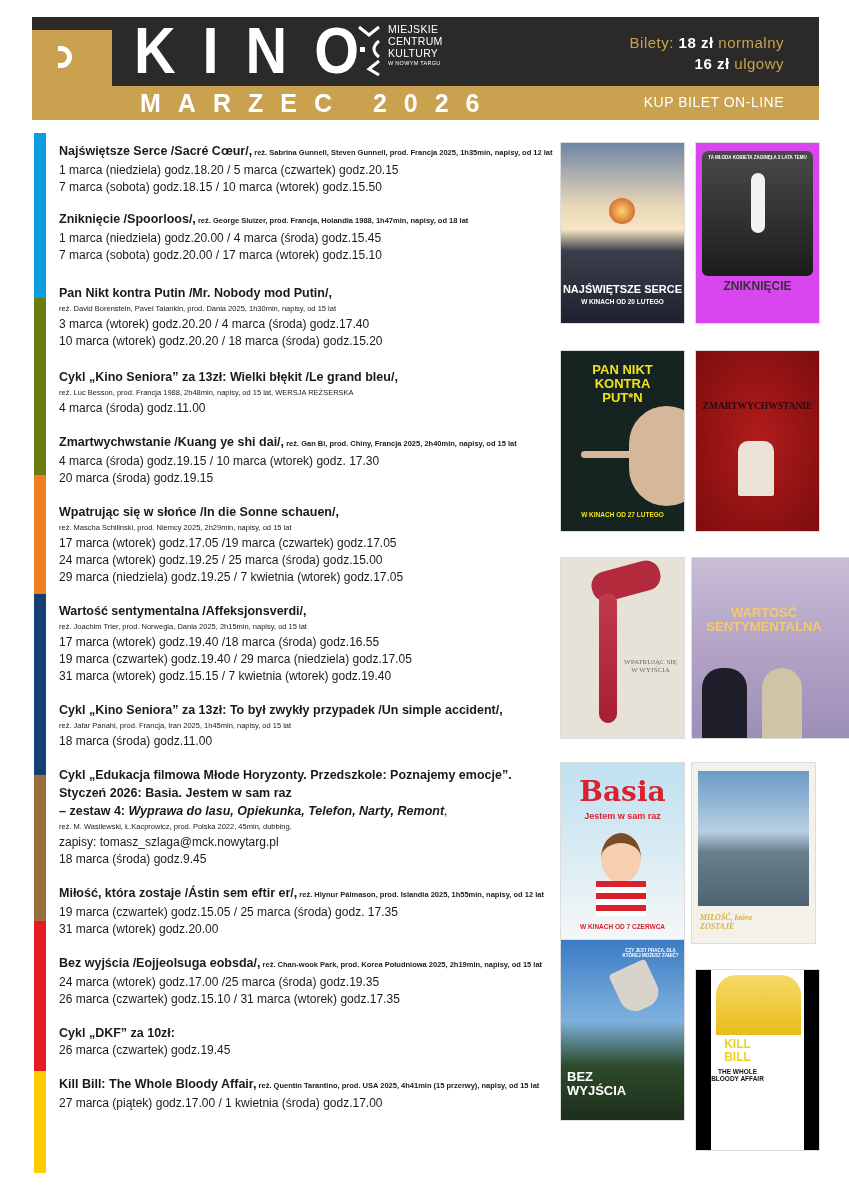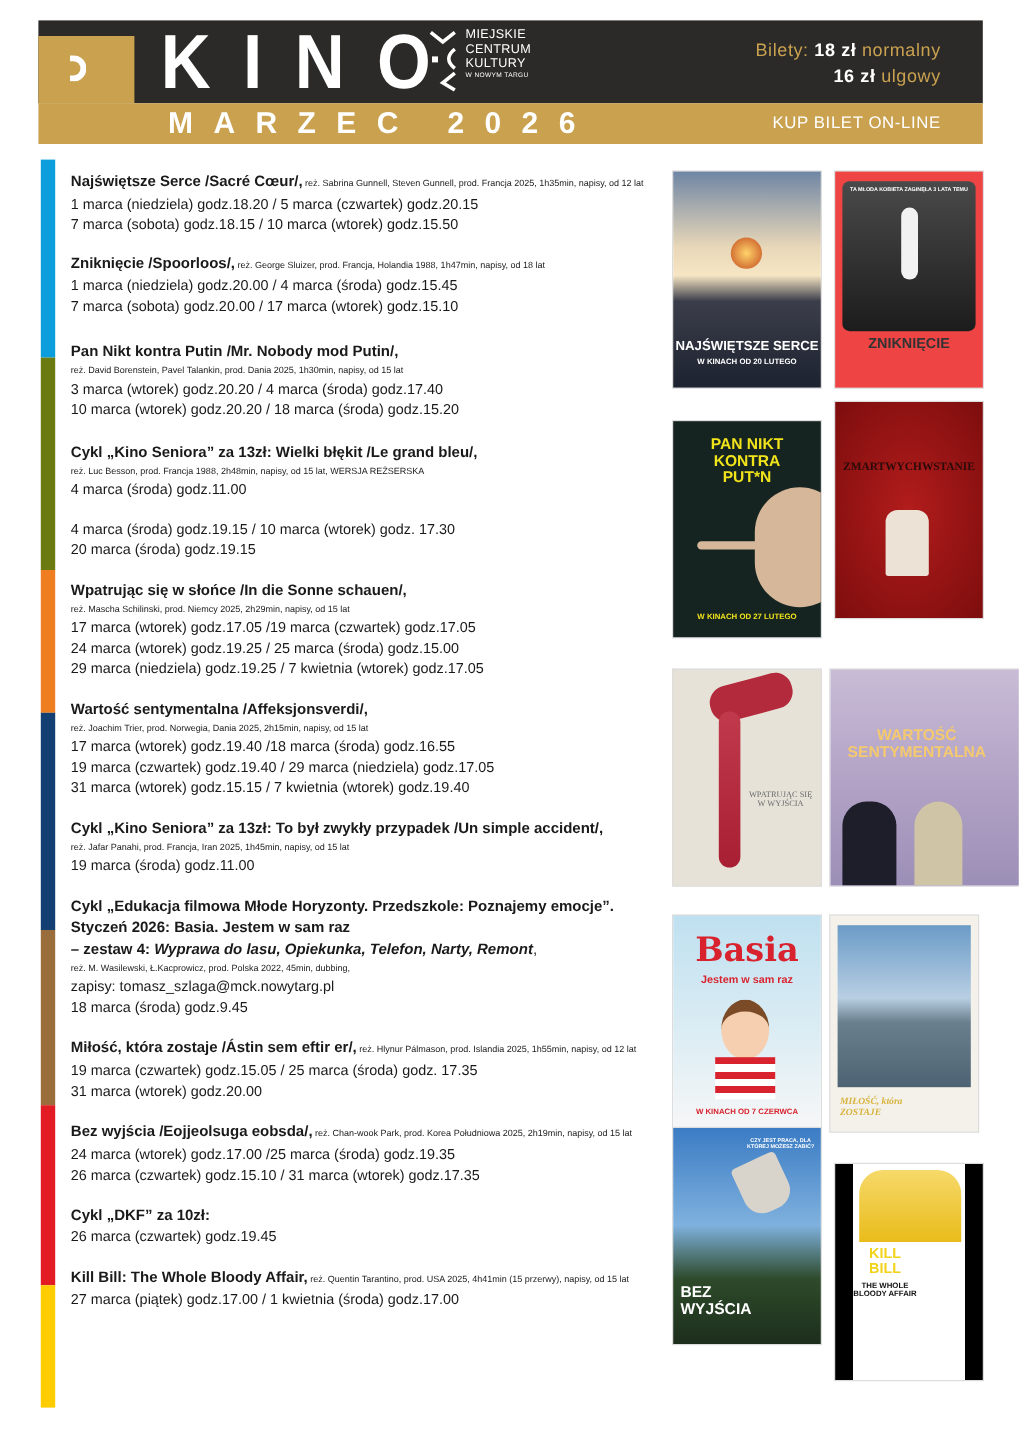--- a/index.html
+++ b/index.html
@@ -15,21 +15,21 @@
   .mck-text .small{font-size:5.5px;line-height:8px;}
   .month{position:absolute;left:108px;top:71px;font-weight:bold;font-size:25px;letter-spacing:17px;color:#fff;line-height:30px;}
   .prices{position:absolute;right:35px;top:15px;text-align:right;font-size:15px;line-height:21px;color:#c9a14f;letter-spacing:0.5px;}
   .prices b{color:#fff;}
   .buy{position:absolute;right:35px;top:77px;font-size:14px;color:#fff;letter-spacing:0.5px;text-decoration:none;padding-left:28px;}
   .colorbar{position:absolute;left:34px;top:133px;width:12px;}
   .colorbar div{width:12px;}
   .listing{position:absolute;left:59px;top:142px;width:495px;}
   .film{margin-bottom:14px;}
   .film .title{font-weight:bold;font-size:12.5px;line-height:18px;}
-  .film .title .meta{font-weight:normal;font-size:7.5px;}
+  .film .title .meta{font-weight:bold;font-size:7.5px;}
   .film .meta-line{font-size:7.5px;line-height:14px;}
   .film .line{font-size:12px;line-height:17px;}
   .film .ital{font-style:italic;}
   .posters{position:absolute;left:561px;top:143px;}
   .poster{position:absolute;width:123px;height:180px;overflow:hidden;box-shadow:0 0 0 1px #ddd;}
   .poster .ptitle{position:absolute;left:0;right:0;text-align:center;font-weight:bold;}
   .poster .psub{position:absolute;left:0;right:0;text-align:center;font-size:6.5px;font-weight:bold;}
 </style>
 </head>
 <body>
@@ -92,20 +92,21 @@
     <div class="line">10 marca (wtorek) godz.20.20 / 18 marca (środa) godz.15.20</div>
   </div>
 
   <div class="film" style="margin-top:18px">
     <div class="title">Cykl „Kino Seniora” za 13zł: Wielki błękit /Le grand bleu/,</div>
     <div class="meta-line">reż. Luc Besson, prod. Francja 1988, 2h48min, napisy, od 15 lat, WERSJA REŻSERSKA</div>
     <div class="line">4 marca (środa) godz.11.00</div>
   </div>
 
   <div class="film" style="margin-top:16px">
+    <div class="title"><span>Zmartwychwstanie /Kuang ye shi dai/,</span><span class="meta"> reż. Gan Bi, prod. Chiny, Francja 2025, 2h40min, napisy, od 15 lat</span></div>
     <div class="line">4 marca (środa) godz.19.15 / 10 marca (wtorek) godz. 17.30</div>
     <div class="line">20 marca (środa) godz.19.15</div>
   </div>
 
   <div class="film" style="margin-top:16px">
     <div class="title">Wpatrując się w słońce /In die Sonne schauen/,</div>
     <div class="meta-line">reż. Mascha Schilinski, prod. Niemcy 2025, 2h29min, napisy, od 15 lat</div>
     <div class="line">17 marca (wtorek) godz.17.05 /19 marca (czwartek) godz.17.05</div>
     <div class="line">24 marca (wtorek) godz.19.25 / 25 marca (środa) godz.15.00</div>
     <div class="line">29 marca (niedziela) godz.19.25 / 7 kwietnia (wtorek) godz.17.05</div>
@@ -115,21 +116,21 @@
     <div class="title">Wartość sentymentalna /Affeksjonsverdi/,</div>
     <div class="meta-line">reż. Joachim Trier, prod. Norwegia, Dania 2025, 2h15min, napisy, od 15 lat</div>
     <div class="line">17 marca (wtorek) godz.19.40 /18 marca (środa) godz.16.55</div>
     <div class="line">19 marca (czwartek) godz.19.40 / 29 marca (niedziela) godz.17.05</div>
     <div class="line">31 marca (wtorek) godz.15.15 / 7 kwietnia (wtorek) godz.19.40</div>
   </div>
 
   <div class="film" style="margin-top:16px">
     <div class="title">Cykl „Kino Seniora” za 13zł: To był zwykły przypadek /Un simple accident/,</div>
     <div class="meta-line">reż. Jafar Panahi, prod. Francja, Iran 2025, 1h45min, napisy, od 15 lat</div>
-    <div class="line">19 marca (środa) godz.11.00</div>
+    <div class="line">18 marca (środa) godz.11.00</div>
   </div>
 
   <div class="film" style="margin-top:16px">
     <div class="title">Cykl „Edukacja filmowa Młode Horyzonty. Przedszkole: Poznajemy emocje”.</div>
     <div class="title">Styczeń 2026: Basia. Jestem w sam raz</div>
     <div class="title"><span>– zestaw 4: </span><span class="ital">Wyprawa do lasu, Opiekunka, Telefon, Narty, Remont</span><span style="font-weight:normal">,</span></div>
     <div class="meta-line">reż. M. Wasilewski, Ł.Kacprowicz, prod. Polska 2022, 45min, dubbing,</div>
     <div class="line">zapisy: tomasz_szlaga@mck.nowytarg.pl</div>
     <div class="line">18 marca (środa) godz.9.45</div>
   </div>
@@ -156,33 +157,33 @@
     <div class="line">27 marca (piątek) godz.17.00 / 1 kwietnia (środa) godz.17.00</div>
   </div>
 </div>
 
 <div class="posters">
   <div class="poster" style="left:0;top:0;background:linear-gradient(#6f86a5 0%,#e8d7b8 35%,#f7e6c4 48%,#3b3e4a 60%,#1d2230 100%);">
     <div style="position:absolute;left:48px;top:55px;width:26px;height:26px;border-radius:50%;background:radial-gradient(#ffd36a,#c24a1f);"></div>
     <div class="ptitle" style="top:140px;color:#fff;font-size:11px;">NAJŚWIĘTSZE SERCE</div>
     <div class="psub" style="top:155px;color:#fff;">W KINACH OD 20 LUTEGO</div>
   </div>
-  <div class="poster" style="left:135px;top:0;background:#ef4444;">
+  <div class="poster" style="left:135px;top:0;background:#d946ef;">
     <div style="position:absolute;left:6px;top:8px;width:111px;height:125px;border-radius:6px;background:linear-gradient(#4a4a4a,#1c1c1c);"></div>
     <div style="position:absolute;left:55px;top:30px;width:14px;height:60px;border-radius:7px;background:#f2f2f2;"></div>
     <div class="psub" style="top:12px;color:#fff;font-size:4.5px;">TA MŁODA KOBIETA ZAGINĘŁA 3 LATA TEMU</div>
     <div class="ptitle" style="top:136px;color:#333;font-size:12px;">ZNIKNIĘCIE</div>
   </div>
   <div class="poster" style="left:0;top:208px;background:#152420;">
     <div class="ptitle" style="top:12px;left:20px;right:20px;color:#f0e21b;font-size:13px;line-height:14px;">PAN NIKT KONTRA PUT*N</div>
     <div style="position:absolute;right:-20px;top:55px;width:75px;height:100px;border-radius:40px;background:#d7b79a;"></div>
     <div style="position:absolute;left:20px;top:100px;width:70px;height:7px;border-radius:4px;background:#d7b79a;"></div>
     <div class="psub" style="top:160px;color:#f0e21b;">W KINACH OD 27 LUTEGO</div>
   </div>
-  <div class="poster" style="left:135px;top:192px;background:radial-gradient(#b21c1c,#7d0d0d);">
+  <div class="poster" style="left:135px;top:208px;background:radial-gradient(#b21c1c,#7d0d0d);">
     <div class="ptitle" style="top:50px;color:#2a0a0a;font-size:9.5px;font-family:'Liberation Serif',serif;">ZMARTWYCHWSTANIE</div>
     <div style="position:absolute;left:42px;top:90px;width:36px;height:55px;background:#ece3d6;border-radius:10px 10px 2px 2px;"></div>
   </div>
   <div class="poster" style="left:0;top:415px;background:#e6e2d8;">
     <div style="position:absolute;left:30px;top:8px;width:70px;height:30px;border-radius:14px;background:#b32a3d;transform:rotate(-15deg);"></div>
     <div style="position:absolute;left:38px;top:35px;width:18px;height:130px;border-radius:9px;background:linear-gradient(#c13a4c,#a81e33);"></div>
     <div class="ptitle" style="top:100px;left:60px;right:4px;color:#6a6a6a;font-size:7px;font-weight:normal;font-family:'Liberation Serif',serif;">WPATRUJĄC SIĘ W WYJŚCIA</div>
   </div>
   <div class="poster" style="left:131px;top:415px;background:linear-gradient(#c8bcd6,#b3a3c6 50%,#9c8fb7 100%);padding-left:41px;">
     <div class="ptitle" style="top:48px;color:#f5c96e;font-size:13px;line-height:14px;left:5px;right:25px;">WARTOŚĆ SENTYMENTALNA</div>

